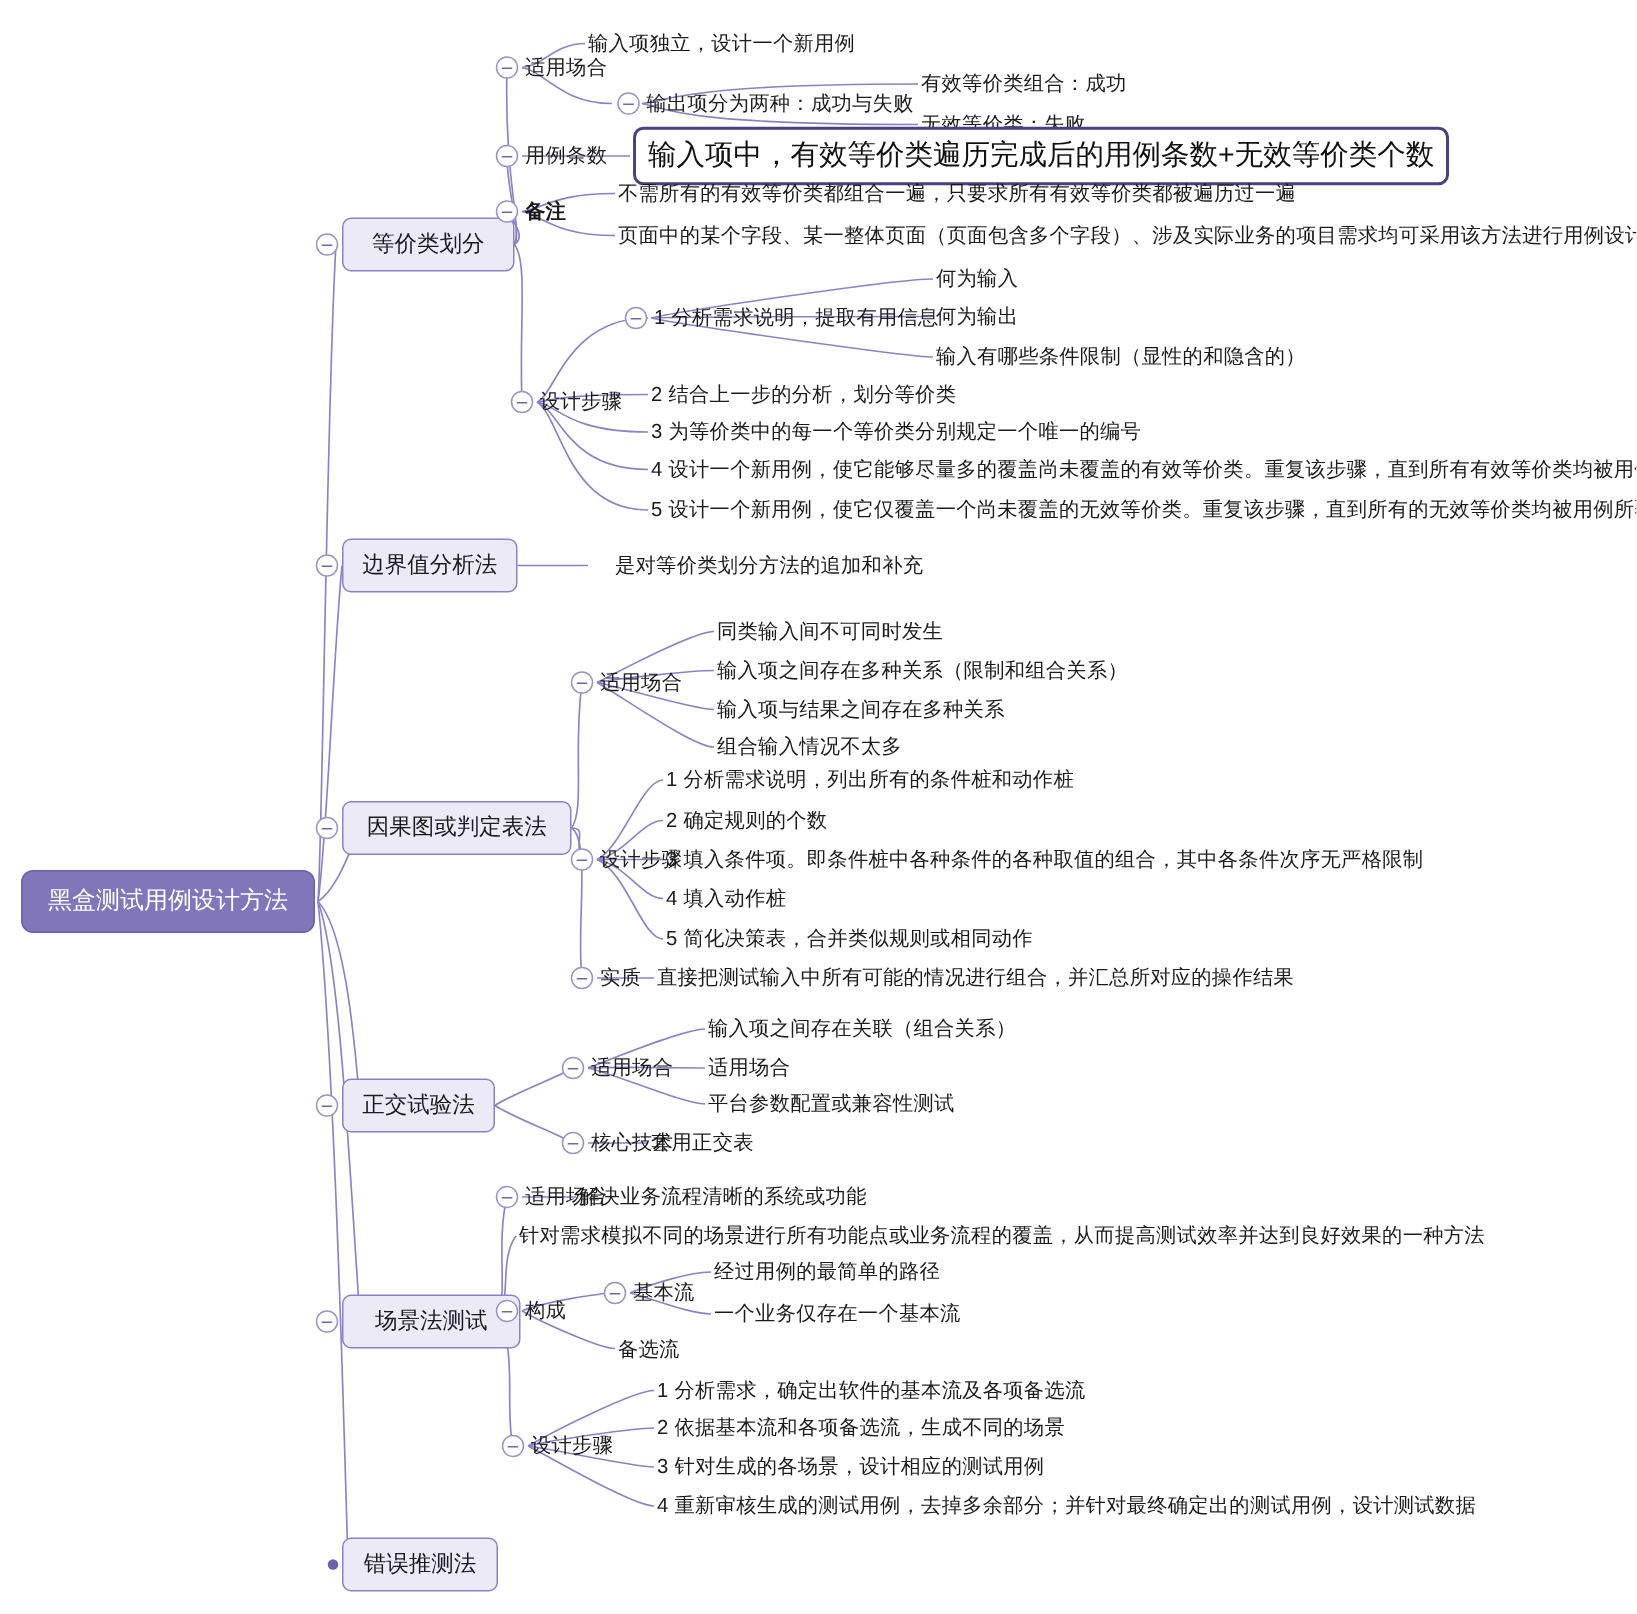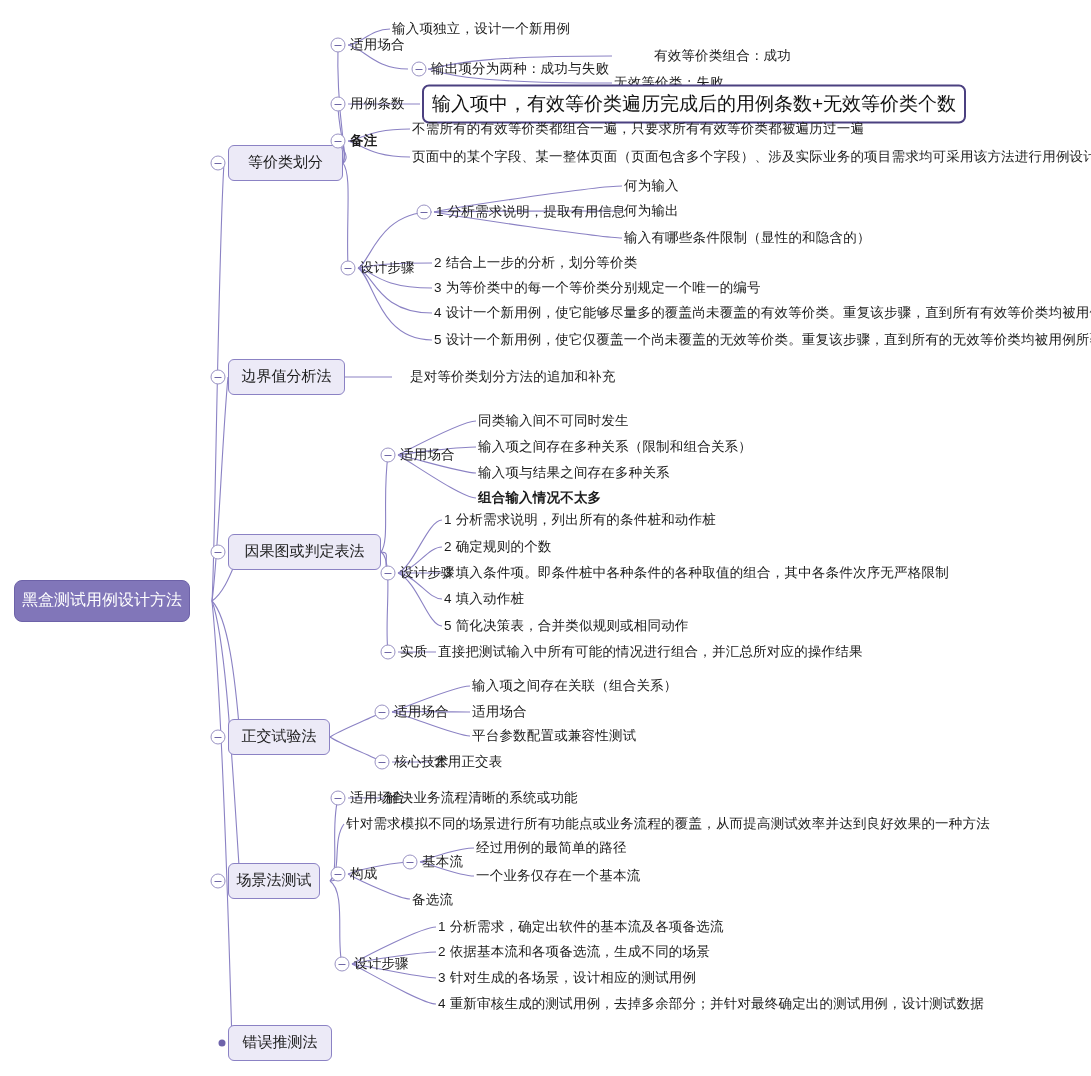--- a/index.html
+++ b/index.html
@@ -181,33 +181,33 @@
       <path d="M420,862 C434,856 460,848 474,848"></path>
       <path d="M420,862 C436,866 460,876 474,876"></path>
 
       <path d="M352,964 C366,956 422,927 436,927"></path>
       <path d="M352,964 C368,960 422,952 436,952"></path>
       <path d="M352,964 C368,966 422,978 436,978"></path>
       <path d="M352,964 C368,972 422,1004 436,1004"></path>
     </g>
   </svg>
 
-  <div class="rootnode" style="left:14px; top:601px; width:176px;">黑盒测试用例设计方法</div>
+  <div class="rootnode" style="left:14px; top:601px; width:196px;">黑盒测试用例设计方法</div>
 
   <div class="toggle" style="left:218px; top:163px;"></div>
   <div class="boxnode" style="left:228px; top:163px; width:115px;">等价类划分</div>
 
   <div class="toggle" style="left:338px; top:45px;"></div>
   <div class="node leaf" style="left:350px; top:45px;">适用场合</div>
 
   <div class="node leaf" style="left:392px; top:29px;">输入项独立，设计一个新用例</div>
 
   <div class="toggle" style="left:419px; top:69px;"></div>
   <div class="node leaf" style="left:431px; top:69px;">输出项分为两种：成功与失败</div>
-  <div class="node leaf" style="left:614px; top:56px;margin-left:40px;">有效等价类组合：成功</div>
+  <div class="node leaf" style="left:614px; top:56px;">有效等价类组合：成功</div>
   <div class="node leaf" style="left:614px; top:83px;">无效等价类：失败</div>
 
   <div class="toggle" style="left:338px; top:104px;"></div>
   <div class="node leaf" style="left:350px; top:104px;">用例条数</div>
   <div class="hilite" style="left:422px; top:104px;">输入项中，有效等价类遍历完成后的用例条数+无效等价类个数</div>
 
   <div class="toggle" style="left:338px; top:141px;"></div>
   <div class="node leaf" style="left:350px; top:141px;font-weight:bold;">备注</div>
   <div class="node leaf" style="left:412px; top:129px;">不需所有的有效等价类都组合一遍，只要求所有有效等价类都被遍历过一遍</div>
   <div class="node leaf" style="left:412px; top:157px;">页面中的某个字段、某一整体页面（页面包含多个字段）、涉及实际业务的项目需求均可采用该方法进行用例设计</div>
@@ -231,21 +231,21 @@
   <div class="node leaf" style="left:410px; top:377px;">是对等价类划分方法的追加和补充</div>
 
   <div class="toggle" style="left:218px; top:552px;"></div>
   <div class="boxnode" style="left:228px; top:552px; width:153px;">因果图或判定表法</div>
 
   <div class="toggle" style="left:388px; top:455px;"></div>
   <div class="node leaf" style="left:400px; top:455px;">适用场合</div>
   <div class="node leaf" style="left:478px; top:421px;">同类输入间不可同时发生</div>
   <div class="node leaf" style="left:478px; top:447px;">输入项之间存在多种关系（限制和组合关系）</div>
   <div class="node leaf" style="left:478px; top:473px;">输入项与结果之间存在多种关系</div>
-  <div class="node leaf" style="left:478px; top:498px;font-weight:bold;">组合输入情况不太多</div>
+  <div class="node leaf" style="left:478px; top:498px;">组合输入情况不太多</div>
 
   <div class="toggle" style="left:388px; top:573px;"></div>
   <div class="node leaf" style="left:400px; top:573px;">设计步骤</div>
   <div class="node leaf" style="left:444px; top:520px;">1 分析需求说明，列出所有的条件桩和动作桩</div>
   <div class="node leaf" style="left:444px; top:547px;">2 确定规则的个数</div>
   <div class="node leaf" style="left:444px; top:573px;">3 填入条件项。即条件桩中各种条件的各种取值的组合，其中各条件次序无严格限制</div>
   <div class="node leaf" style="left:444px; top:599px;">4 填入动作桩</div>
   <div class="node leaf" style="left:444px; top:626px;">5 简化决策表，合并类似规则或相同动作</div>
 
   <div class="toggle" style="left:388px; top:652px;"></div>
@@ -259,21 +259,21 @@
   <div class="node leaf" style="left:394px; top:712px;">适用场合</div>
   <div class="node leaf" style="left:472px; top:686px;">输入项之间存在关联（组合关系）</div>
   <div class="node leaf" style="left:472px; top:712px;">适用场合</div>
   <div class="node leaf" style="left:472px; top:736px;">平台参数配置或兼容性测试</div>
 
   <div class="toggle" style="left:382px; top:762px;"></div>
   <div class="node leaf" style="left:394px; top:762px;">核心技术</div>
   <div class="node leaf" style="left:434px; top:762px;">套用正交表</div>
 
   <div class="toggle" style="left:218px; top:881px;"></div>
-  <div class="boxnode" style="left:228px; top:881px; width:92px;">场景法测试</div>
+  <div class="boxnode" style="left:228px; top:881px; width:119px;">场景法测试</div>
 
   <div class="toggle" style="left:338px; top:798px;"></div>
   <div class="node leaf" style="left:350px; top:798px;">适用场合</div>
   <div class="node leaf" style="left:386px; top:798px;">解决业务流程清晰的系统或功能</div>
 
   <div class="node leaf" style="left:346px; top:824px;">针对需求模拟不同的场景进行所有功能点或业务流程的覆盖，从而提高测试效率并达到良好效果的一种方法</div>
 
   <div class="toggle" style="left:338px; top:874px;"></div>
   <div class="node leaf" style="left:350px; top:874px;">构成</div>
 

